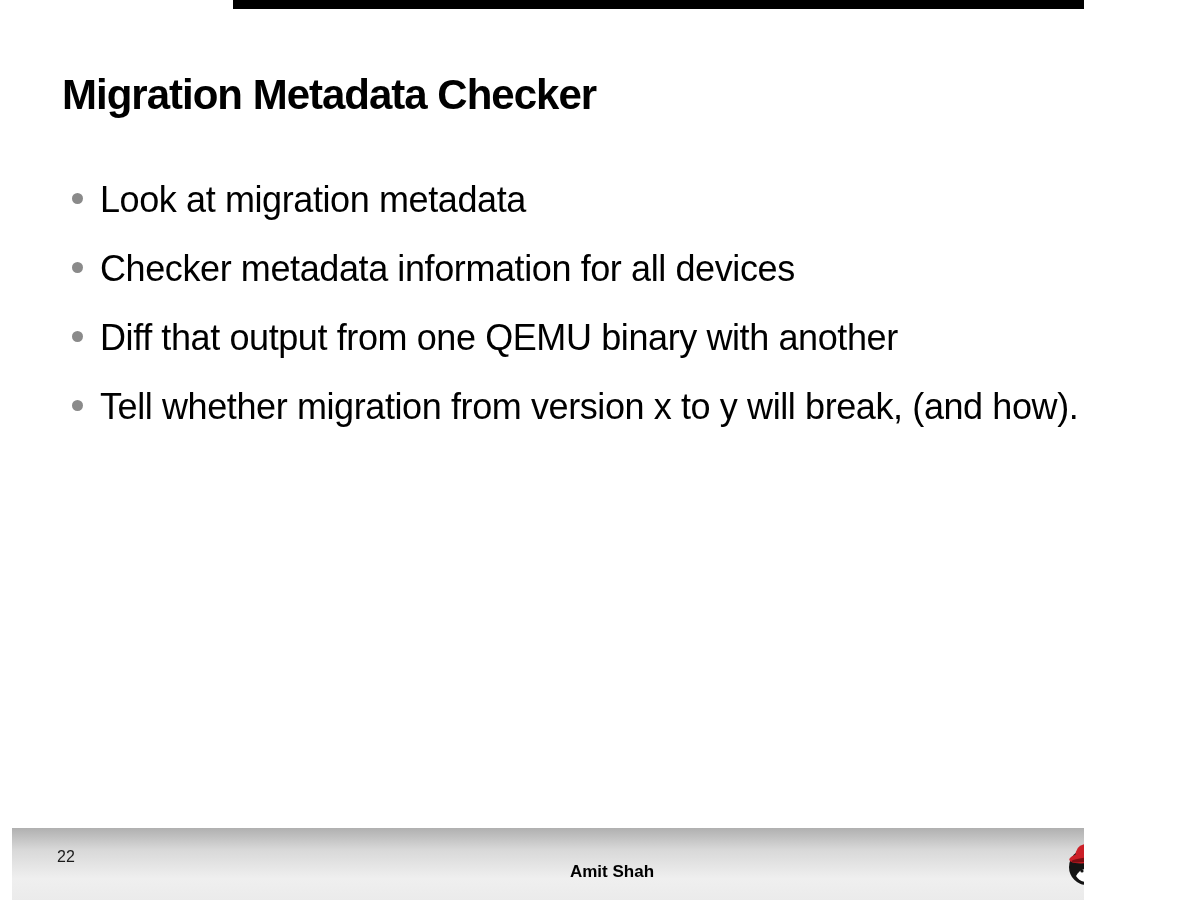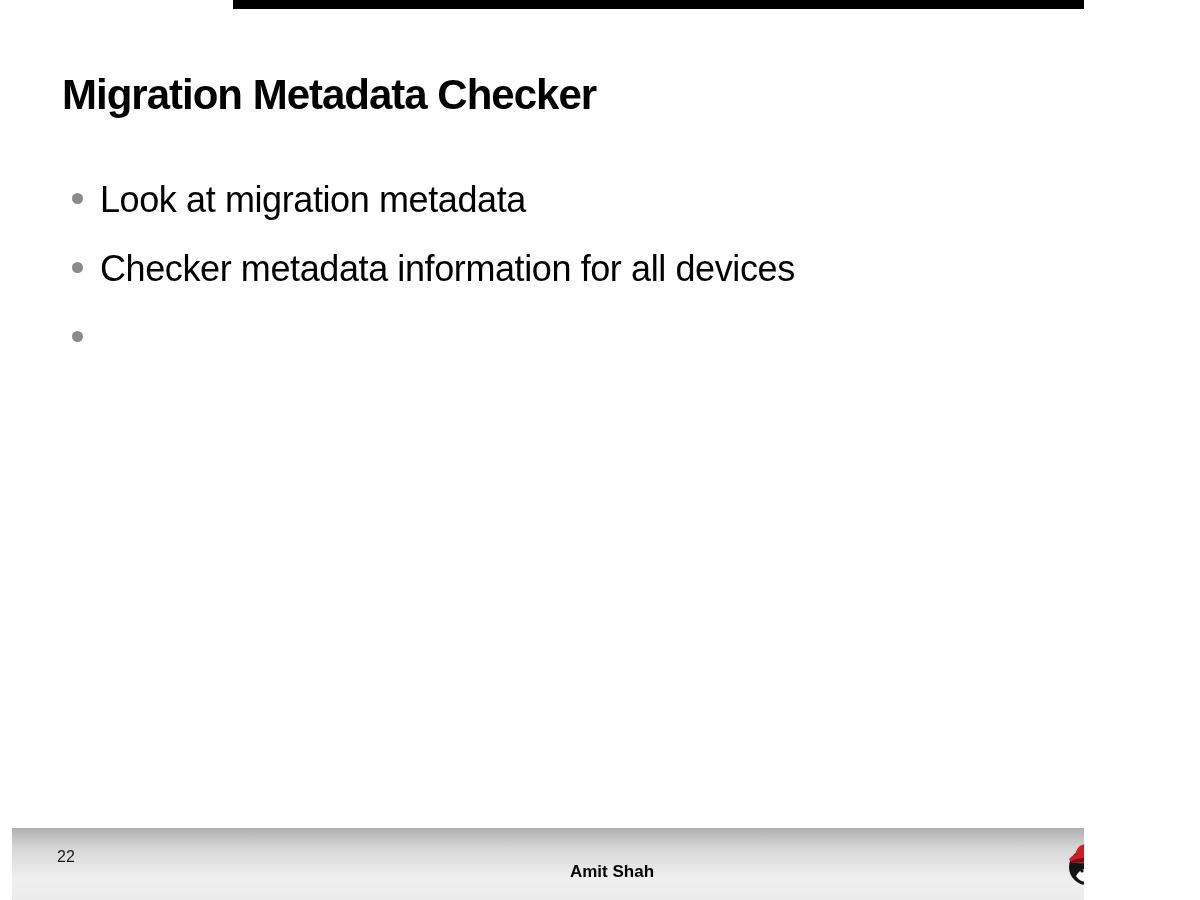--- a/index.html
+++ b/index.html
@@ -60,20 +60,25 @@
     <li>
       <span class="dot"></span>
       <span>Look at migration metadata</span>
     </li>
     <li>
       <span class="dot"></span>
       <span>Checker metadata information for all devices</span>
     </li>
     <li>
       <span class="dot"></span>
+      <span>Diff that output from one QEMU binary with another</span>
+    </li>
+    <li>
+      <span class="dot"></span>
+      <span>Tell whether migration from version x to y will break, (and how).</span>
     </li>
   </ul>
 
   <div class="footer">
     <span class="page-num">22</span>
     <span class="author">Amit Shah</span>
 
     <svg class="logo" viewBox="0 0 132 48" xmlns="http://www.w3.org/2000/svg">
       <g>
         <circle cx="21" cy="27" r="18" fill="#141414"></circle>

